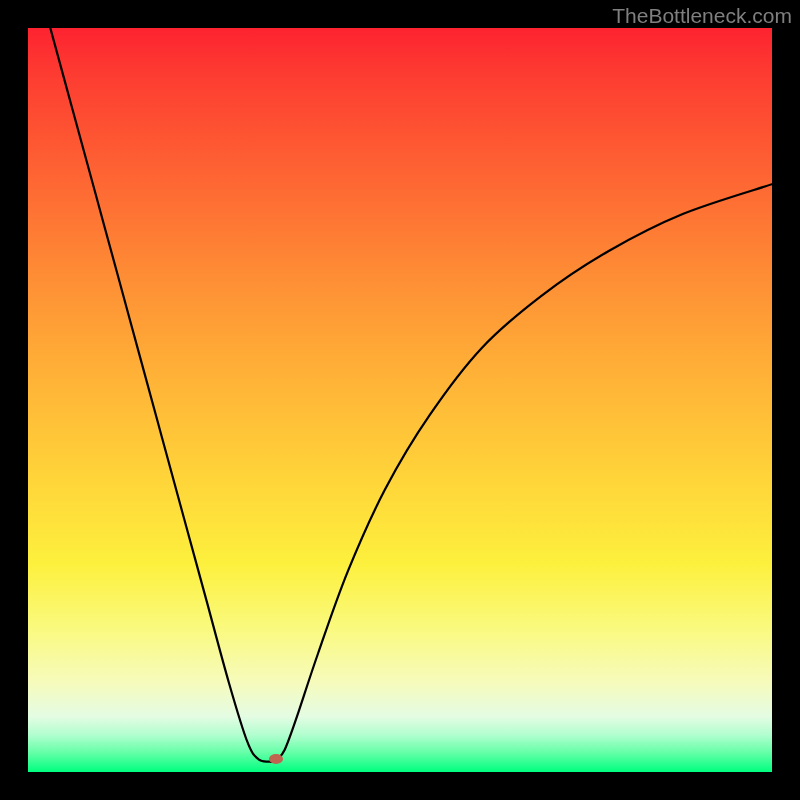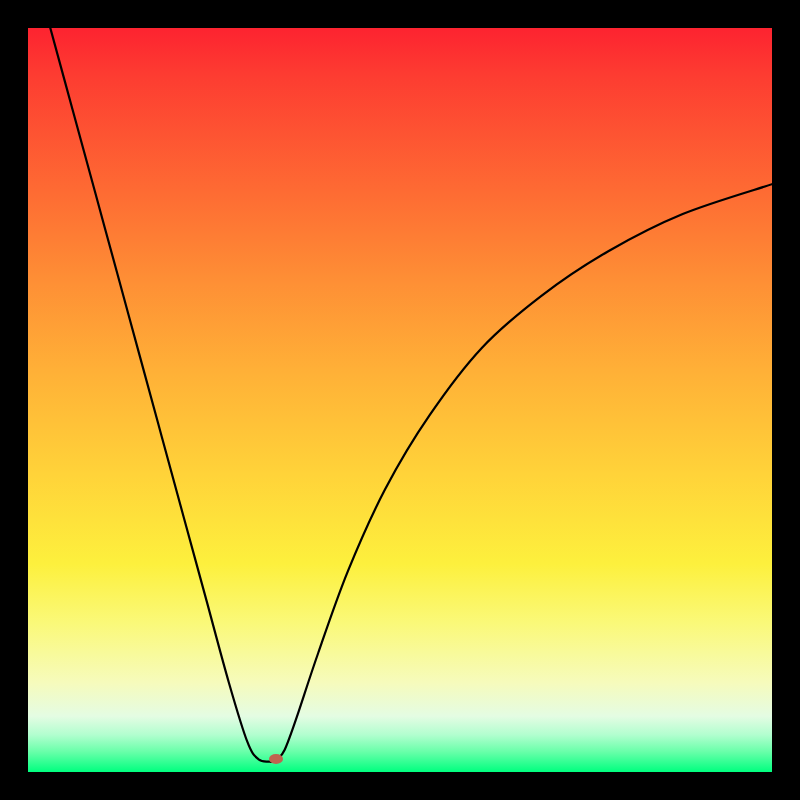--- a/index.html
+++ b/index.html
@@ -65,14 +65,15 @@
 
 <div class="frame">
 
   <div class="plot-area">
     <svg class="curve-svg" viewBox="0 0 744 744" preserveAspectRatio="none">
       <path id="bottleneck-path" fill="none" stroke="#000000" stroke-width="2.2" stroke-linecap="round" stroke-linejoin="round" d="M 22.3 0.0 C 26.0 13.6, 37.2 54.6, 44.6 81.8 C 52.1 109.1, 59.5 136.4, 67.0 163.7 C 74.4 191.0, 81.8 218.2, 89.3 245.5 C 96.7 272.8, 104.2 300.1, 111.6 327.4 C 119.0 354.6, 126.5 381.9, 133.9 409.2 C 141.4 436.5, 148.8 463.8, 156.2 491.0 C 163.7 518.3, 171.1 545.6, 178.6 572.9 C 186.0 600.2, 194.1 631.2, 200.9 654.7 C 207.7 678.3, 214.5 701.5, 219.5 714.2 C 224.4 727.0, 226.9 728.1, 230.6 731.4 C 234.4 734.6, 239.3 733.2, 241.8 733.6 C 244.3 734.0, 244.3 734.0, 245.5 733.6 C 246.8 733.2, 247.4 733.3, 249.2 731.4 C 251.1 729.4, 253.6 728.3, 256.7 721.7 C 259.8 715.1, 262.3 708.0, 267.8 691.9 C 273.4 675.8, 281.5 649.8, 290.2 625.0 C 298.8 600.2, 308.8 570.4, 319.9 543.1 C 331.1 515.8, 343.5 487.3, 357.1 461.3 C 370.8 435.2, 385.6 410.4, 401.8 386.9 C 417.9 363.3, 435.2 339.8, 453.8 319.9 C 472.4 300.1, 492.3 284.0, 513.4 267.8 C 534.4 251.7, 556.8 236.8, 580.3 223.2 C 603.9 209.6, 627.4 197.2, 654.7 186.0 C 682.0 174.8, 729.1 161.2, 744.0 156.2"></path>
       <ellipse id="marker-dot" cx="248" cy="731" rx="7" ry="5" fill="#c0634f"></ellipse>
     </svg>
   </div>
 
+  <div class="watermark">TheBottleneck.com</div>
 
 </div>
 
 </body></html>

